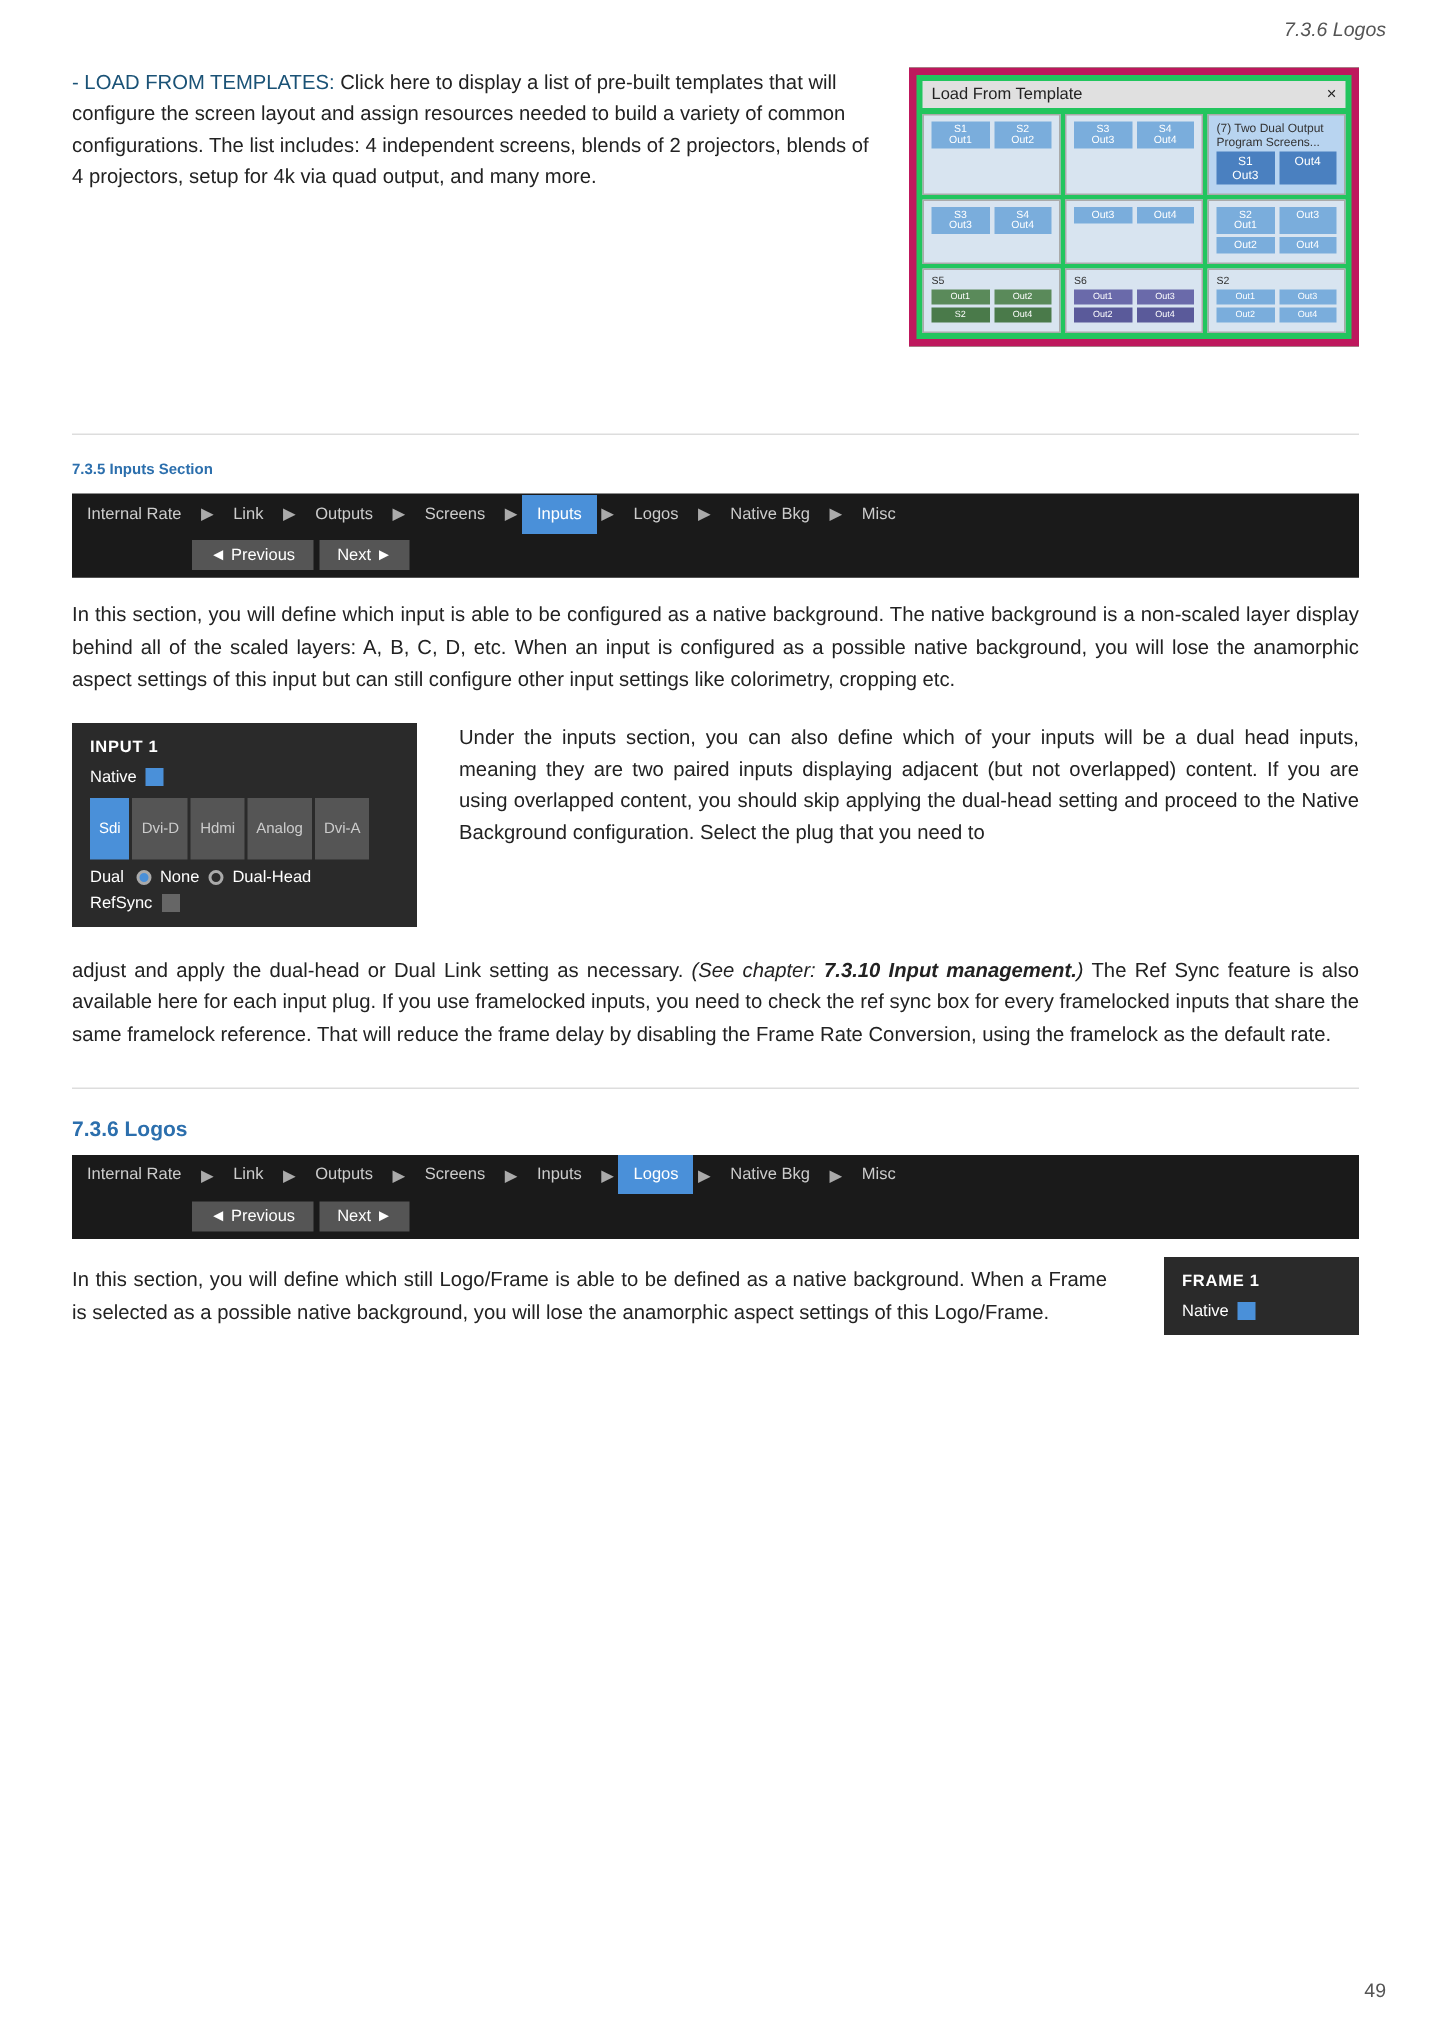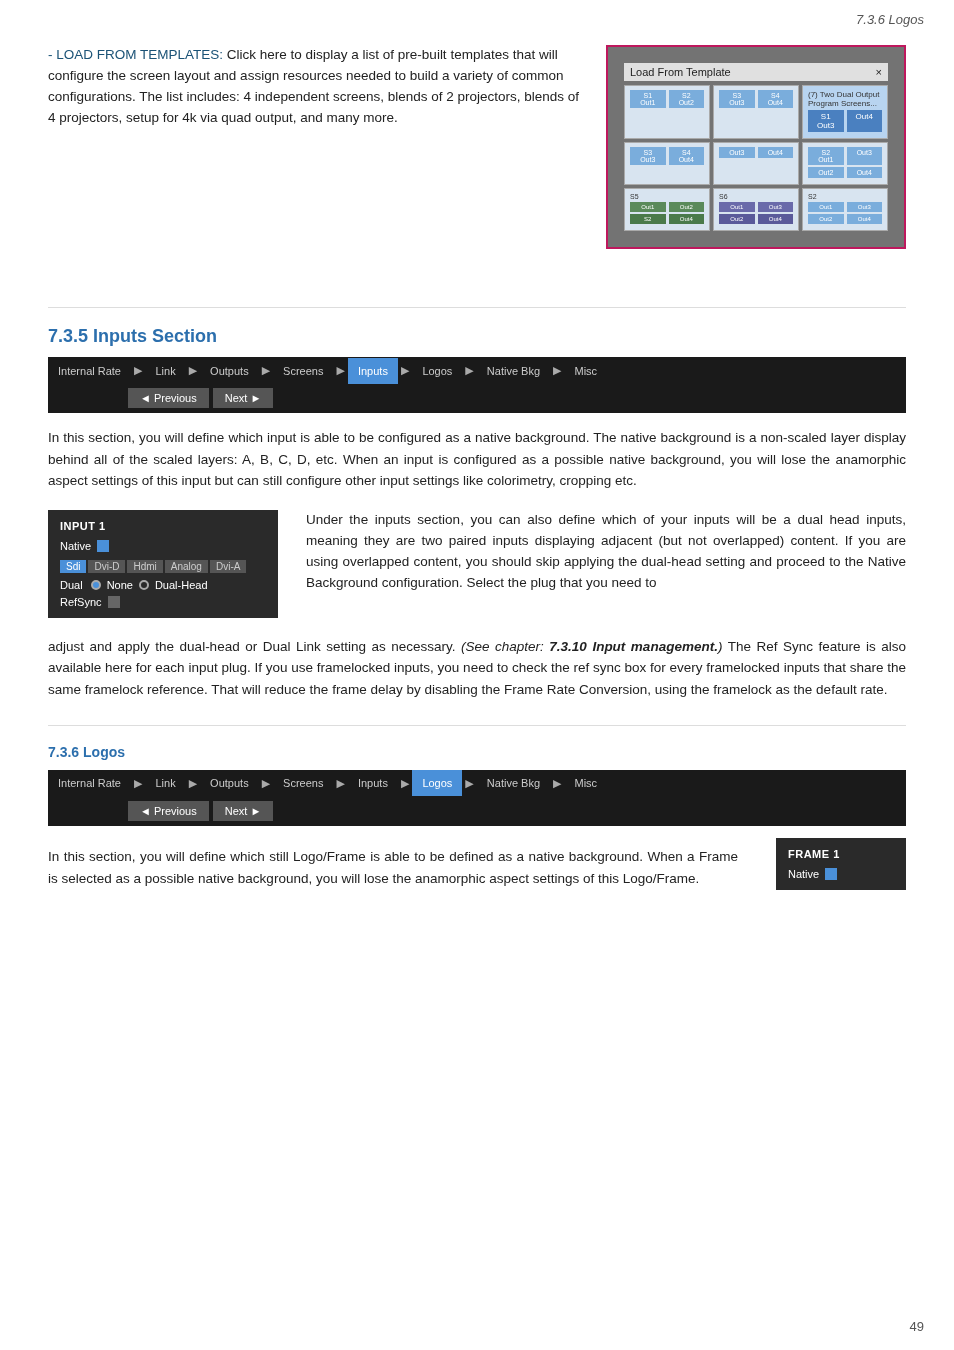--- a/index.html
+++ b/index.html
@@ -42,23 +42,23 @@
     .lft-text .label-bold {
       color: #1a5276;
       font-weight: normal;
     }
     .lft-image {
       width: 300px;
       flex-shrink: 0;
     }
     
     .template-dialog {
-      border: 2px solid #be185d;
-      background: #737373;
-      padding: 16px;
+      border: 5px solid #be185d;
+      background: #22c55e;
+      padding: 4px;
       font-size: 10px;
     }
     .template-dialog-header {
       display: flex;
       justify-content: space-between;
       align-items: center;
       background: #e0e0e0;
       padding: 3px 6px;
       font-size: 11px;
       margin-bottom: 4px;
@@ -123,21 +123,21 @@
     .sid-button-square {
       width: 14px;
       height: 14px;
       background: #2c6fad;
       display: inline-block;
     }
     
     .section-header {
       color: #2c6fad;
       font-weight: bold;
-      font-size: 18px;
+      font-size: 10px;
       margin-bottom: 10px;
       margin-top: 8px;
     }
     .nav-item {
       padding: 7px 10px;
       color: #ccc;
       white-space: nowrap;
       display: flex;
       align-items: center;
       gap: 4px;
@@ -203,21 +203,21 @@
     }
     .input-tabs {
       display: flex;
       gap: 2px;
       margin-bottom: 6px;
     }
     .input-tab {
       background: #555;
       color: #ccc;
       font-size: 10px;
-      padding: 1px 6px;
+      padding: 15px 6px;
       cursor: pointer;
     }
     .input-tab.active {
       background: #4a90d9;
       color: white;
     }
     .input-row {
       display: flex;
       align-items: center;
       gap: 8px;
@@ -267,21 +267,21 @@
     .logos-section-header {
       color: #2c6fad;
       font-weight: bold;
       font-size: 14px;
       margin-bottom: 10px;
     }
     
     .logos-content-row {
       display: flex;
       gap: 38px;
-      align-items: flex-end;
+      align-items: center;
       margin-top: 12px;
     }
     .logos-text {
       flex: 1;
       line-height: 1.6;
       font-size: 13.5px;
       text-align: justify;
     }
     .frame-panel {
       background: #2a2a2a;

